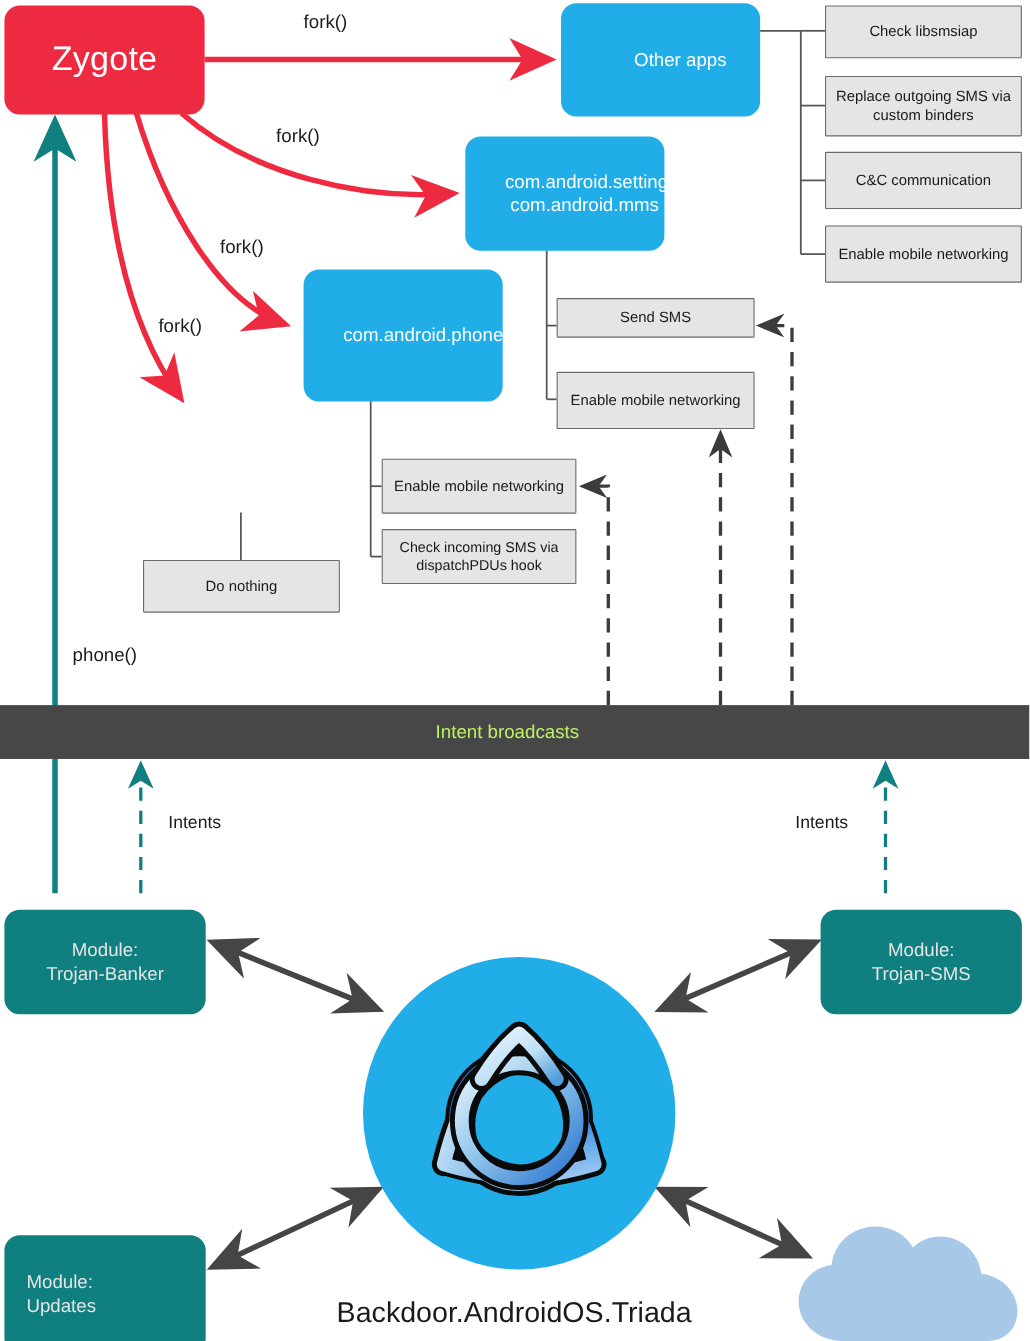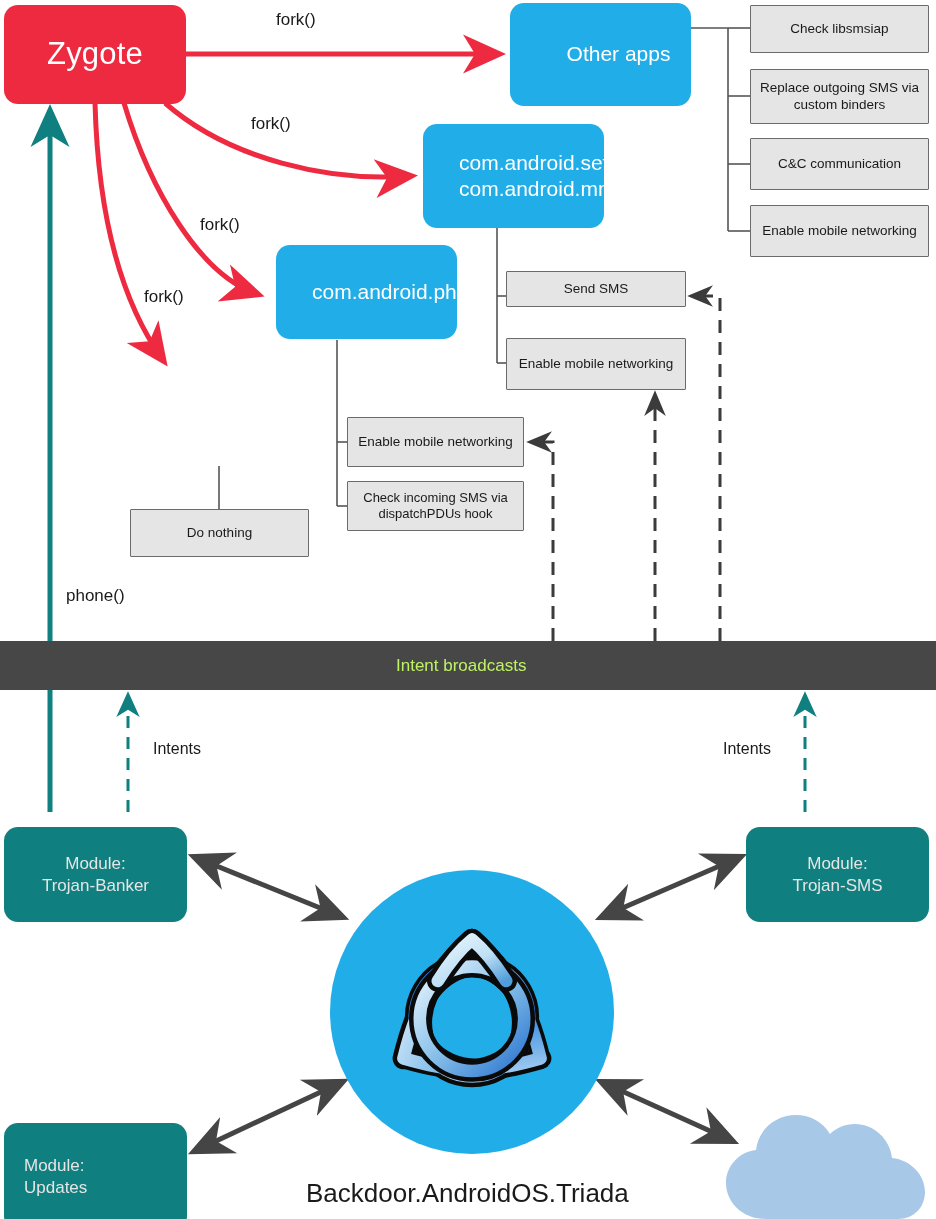--- a/index.html
+++ b/index.html
@@ -36,21 +36,21 @@
   }
   .red-node {
     background: #ee2a41;
     color: #ffffff;
     font-size: 31px;
     letter-spacing: .2px;
   }
   .blue-node {
     background: #21ade8;
     color: #ffffff;
-    font-size: 21px;
+    font-size: 17px;
     padding-left: 36px;
   }
   .teal-node {
     background: #0f7f7f;
     color: #e5e5e5;
     font-size: 17px;
     margin-top: 16px;
   }
   .white-box {
     background: #e5e5e5;
@@ -215,21 +215,21 @@
     <span class="node-text">Other apps</span>
   </div>
 
   <div class="node rounded blue-node" style="left:423px; top:124px; width:181px; height:104px;">
     <span class="node-text">
       <span>com.android.settings</span><br>
       <span>com.android.mms</span>
     </span>
   </div>
 
-  <div class="node rounded blue-node" style="left:276px; top:245px; width:181px; height:94px;">
+  <div class="node rounded blue-node" style="left:276px; top:245px; width:181px; height:120px;">
     <span class="node-text">com.android.phone</span>
   </div>
 
 
   <div class="node white-box" style="left:750px; top:5px; width:179px; height:48px;">
     <span class="node-text">Check libsmsiap</span>
   </div>
   <div class="node white-box" style="left:750px; top:69px; width:179px; height:55px;">
     <span class="node-text">Replace outgoing SMS via custom binders</span>
   </div>

